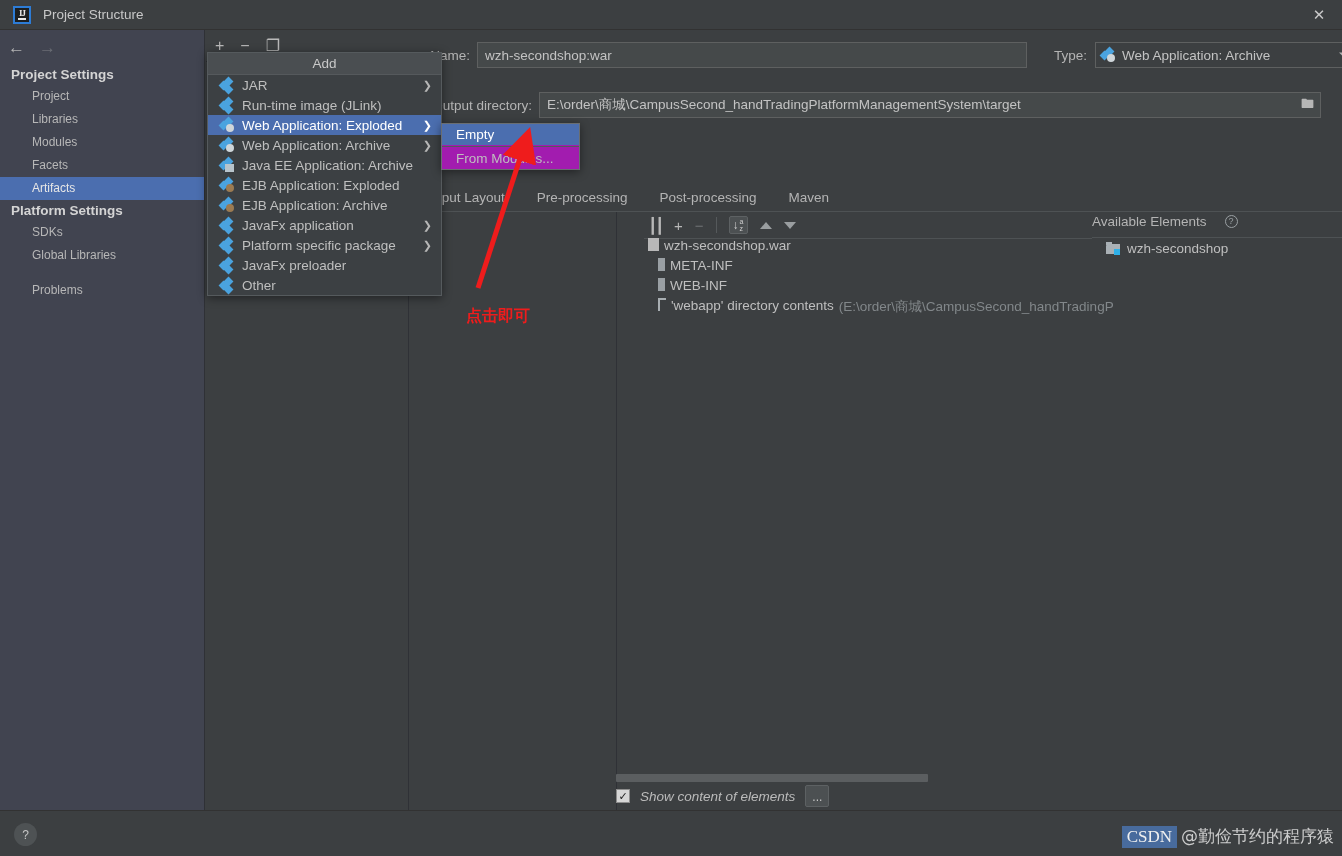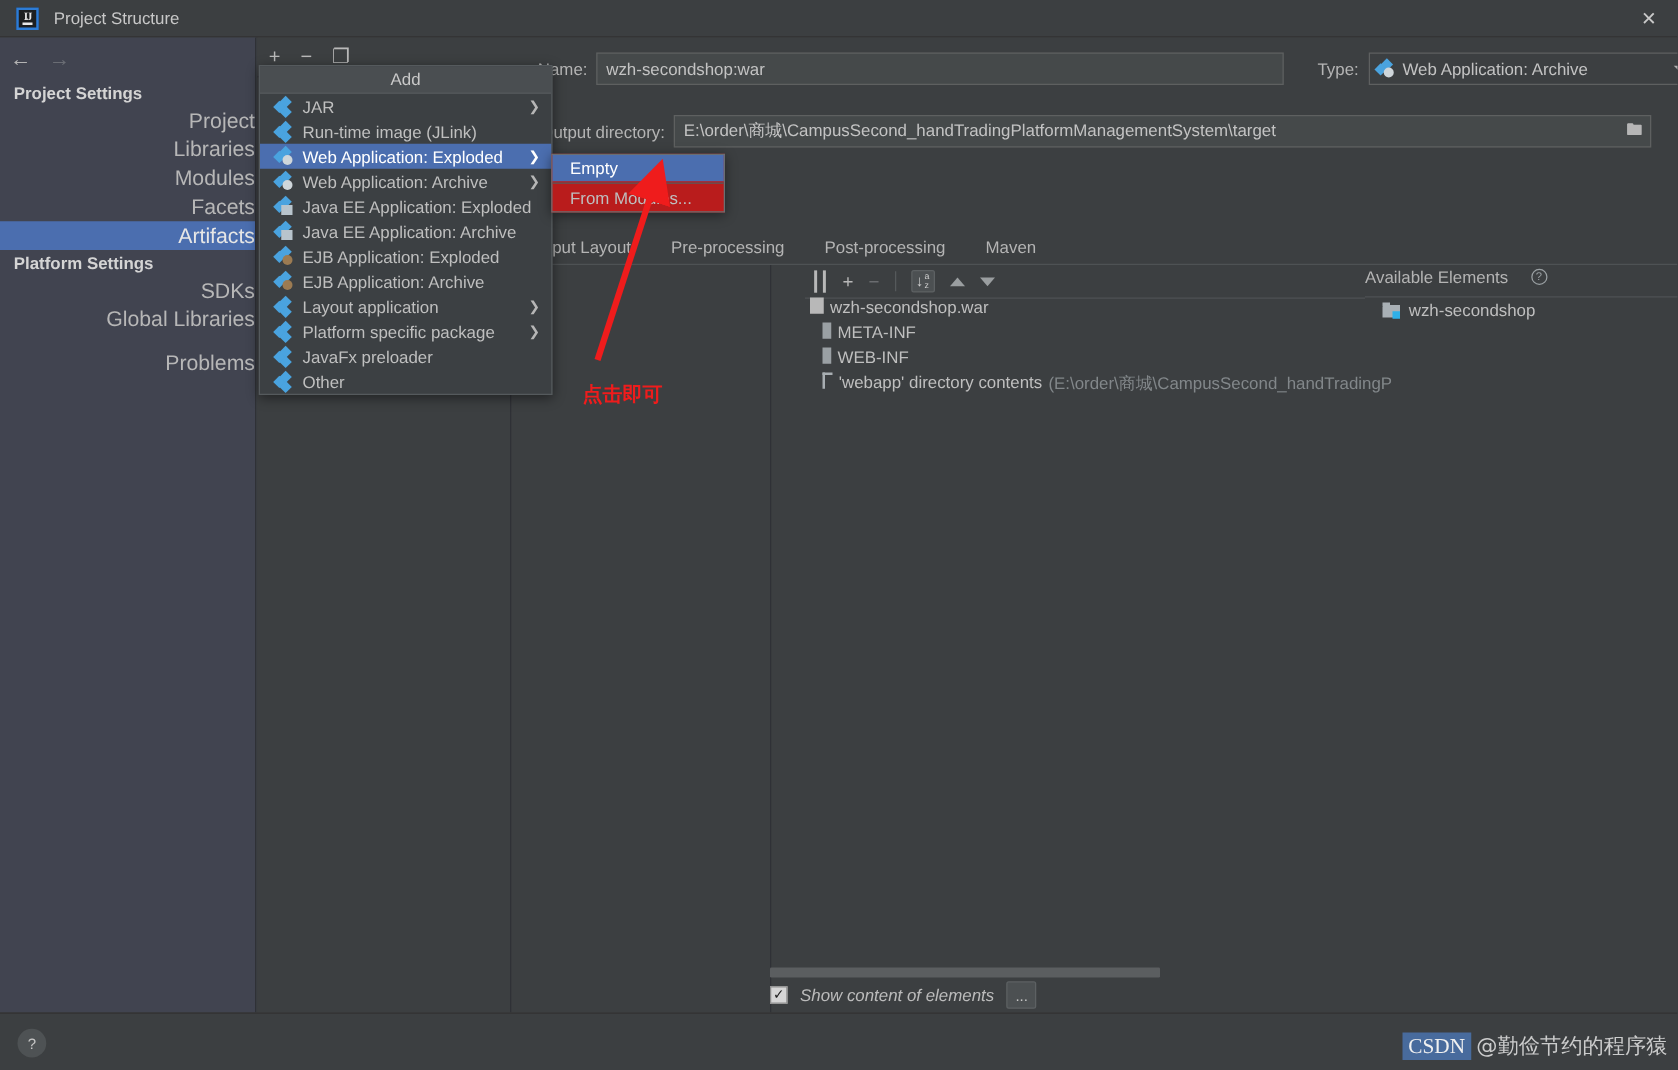--- a/index.html
+++ b/index.html
@@ -44,22 +44,22 @@
   .nav-arrows {
     height: 34px; display: flex; align-items: center; padding-left: 8px; gap: 14px;
   }
   .nav-arrow { font-size: 17px; color: #b4b4b4; cursor: default; line-height: 1; }
   .nav-arrow.disabled { color: #6a6d74; }
   .side-group {
     font-weight: bold; color: #d4d4d4; font-size: 13.5px;
     padding: 3px 0 3px 11px;
   }
   .side-item {
-    padding: 3px 0 3px 32px; color: #b7b7b7; font-size: 17px;
-    height: 23px; line-height: 17px; cursor: default; text-align: right;
+    padding: 3px 0 3px 32px; color: #b7b7b7; font-size: 12px;
+    height: 23px; line-height: 17px; cursor: default;
   }
   .side-item.selected { background: #4b6eaf; color: #e6e6e6; }
   .side-spacer { height: 12px; }
   .side-scroll {
     position: absolute; left: 208px; bottom: 2px; width: 190px; height: 7px;
     background: #5a5d60; border-radius: 1px;
   }
 
   
   .main {
@@ -233,21 +233,21 @@
   .menu-item.sel { background:#4b6eaf; color:#ffffff; }
   .menu-item .chev {
     position:absolute; right:9px; top:50%; transform:translateY(-50%);
     color:#b6b6b6; font-size:11px;
   }
   .menu-item.sel .chev { color:#ffffff; }
 
   
   .submenu {
     position:absolute; left:441px; top:123px; width:139px;
-    background:#b91c1c; border:1px solid #6a6e71; z-index:45;
+    background:#a21caf; border:1px solid #6a6e71; z-index:45;
     box-shadow: 0 2px 9px rgba(0,0,0,.45);
   }
   .submenu .menu-item { height:21px; }
   .submenu-sep { height:1px; background:#55595c; margin:1px 0; }
 
   
   .annot-svg { position:absolute; left:0; top:0; width:1342px; height:856px; pointer-events:none; z-index:60; }
   .annot-text {
     position:absolute; left:466px; top:306px; color:#ef1c1c;
     font-size:16px; font-weight:bold; z-index:61;
@@ -448,35 +448,27 @@
     <div class="menu-item">
       <span class="glyph globe">
           <i class="d1"></i>
           <i class="d2"></i>
           <i class="d3"></i>
         </span>
       <span>Web Application: Archive</span>
       <span class="chev">❯</span>
     </div>
 
+
     <div class="menu-item">
       <span class="glyph ee">
           <i class="d1"></i>
           <i class="d2"></i>
           <i class="d3"></i>
         </span>
-      <span>Java EE Application: Exploded</span>
-    </div>
-
-    <div class="menu-item">
-      <span class="glyph ee">
-          <i class="d1"></i>
-          <i class="d2"></i>
-          <i class="d3"></i>
-        </span>
       <span>Java EE Application: Archive</span>
     </div>
 
     <div class="menu-item">
       <span class="glyph ejb">
           <i class="d1"></i>
           <i class="d2"></i>
           <i class="d3"></i>
         </span>
       <span>EJB Application: Exploded</span>
@@ -490,21 +482,21 @@
         </span>
       <span>EJB Application: Archive</span>
     </div>
 
     <div class="menu-item">
       <span class="glyph">
           <i class="d1"></i>
           <i class="d2"></i>
           <i class="d3"></i>
         </span>
-      <span>Layout application</span>
+      <span>JavaFx application</span>
       <span class="chev">❯</span>
     </div>
 
     <div class="menu-item">
       <span class="glyph">
           <i class="d1"></i>
           <i class="d2"></i>
           <i class="d3"></i>
         </span>
       <span>Platform specific package</span>

